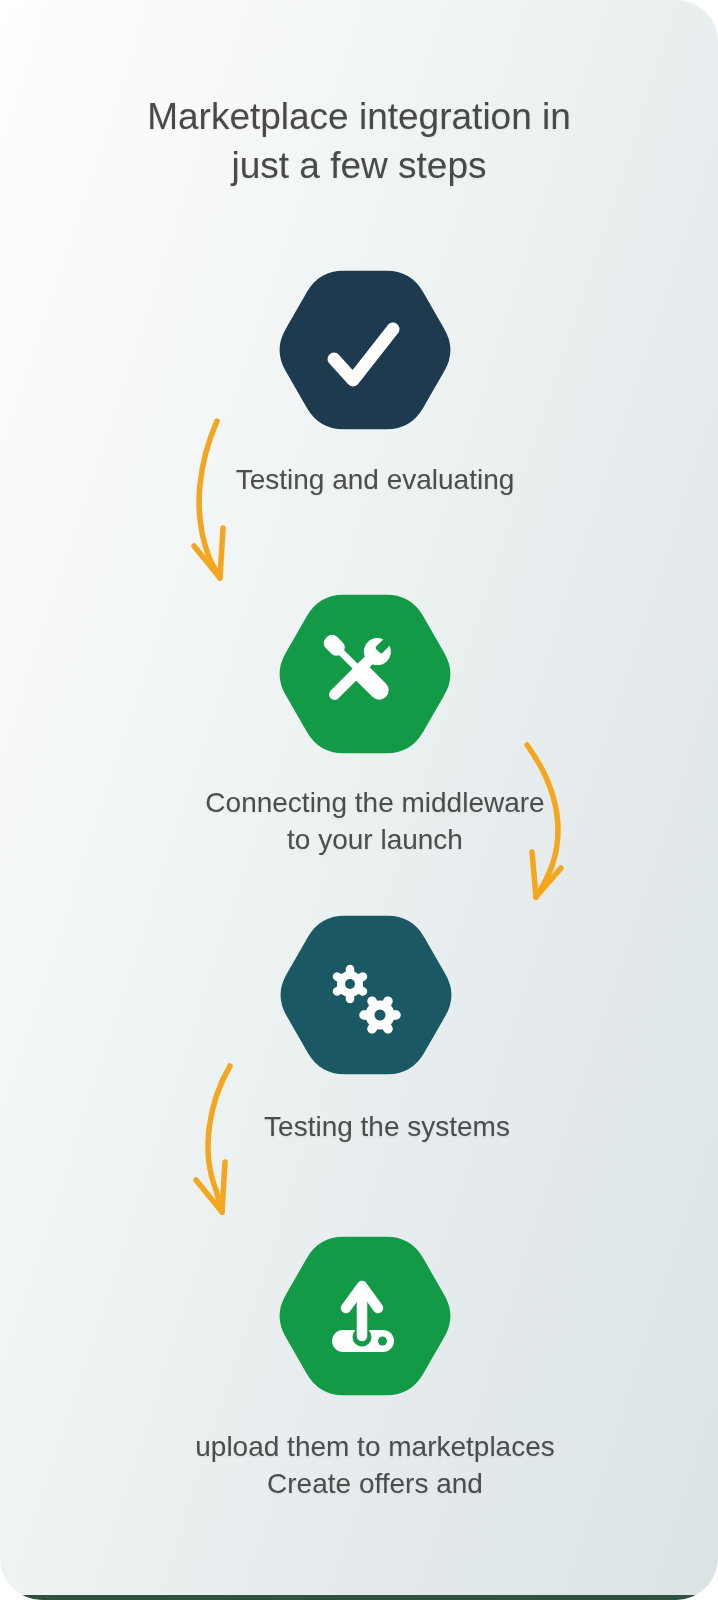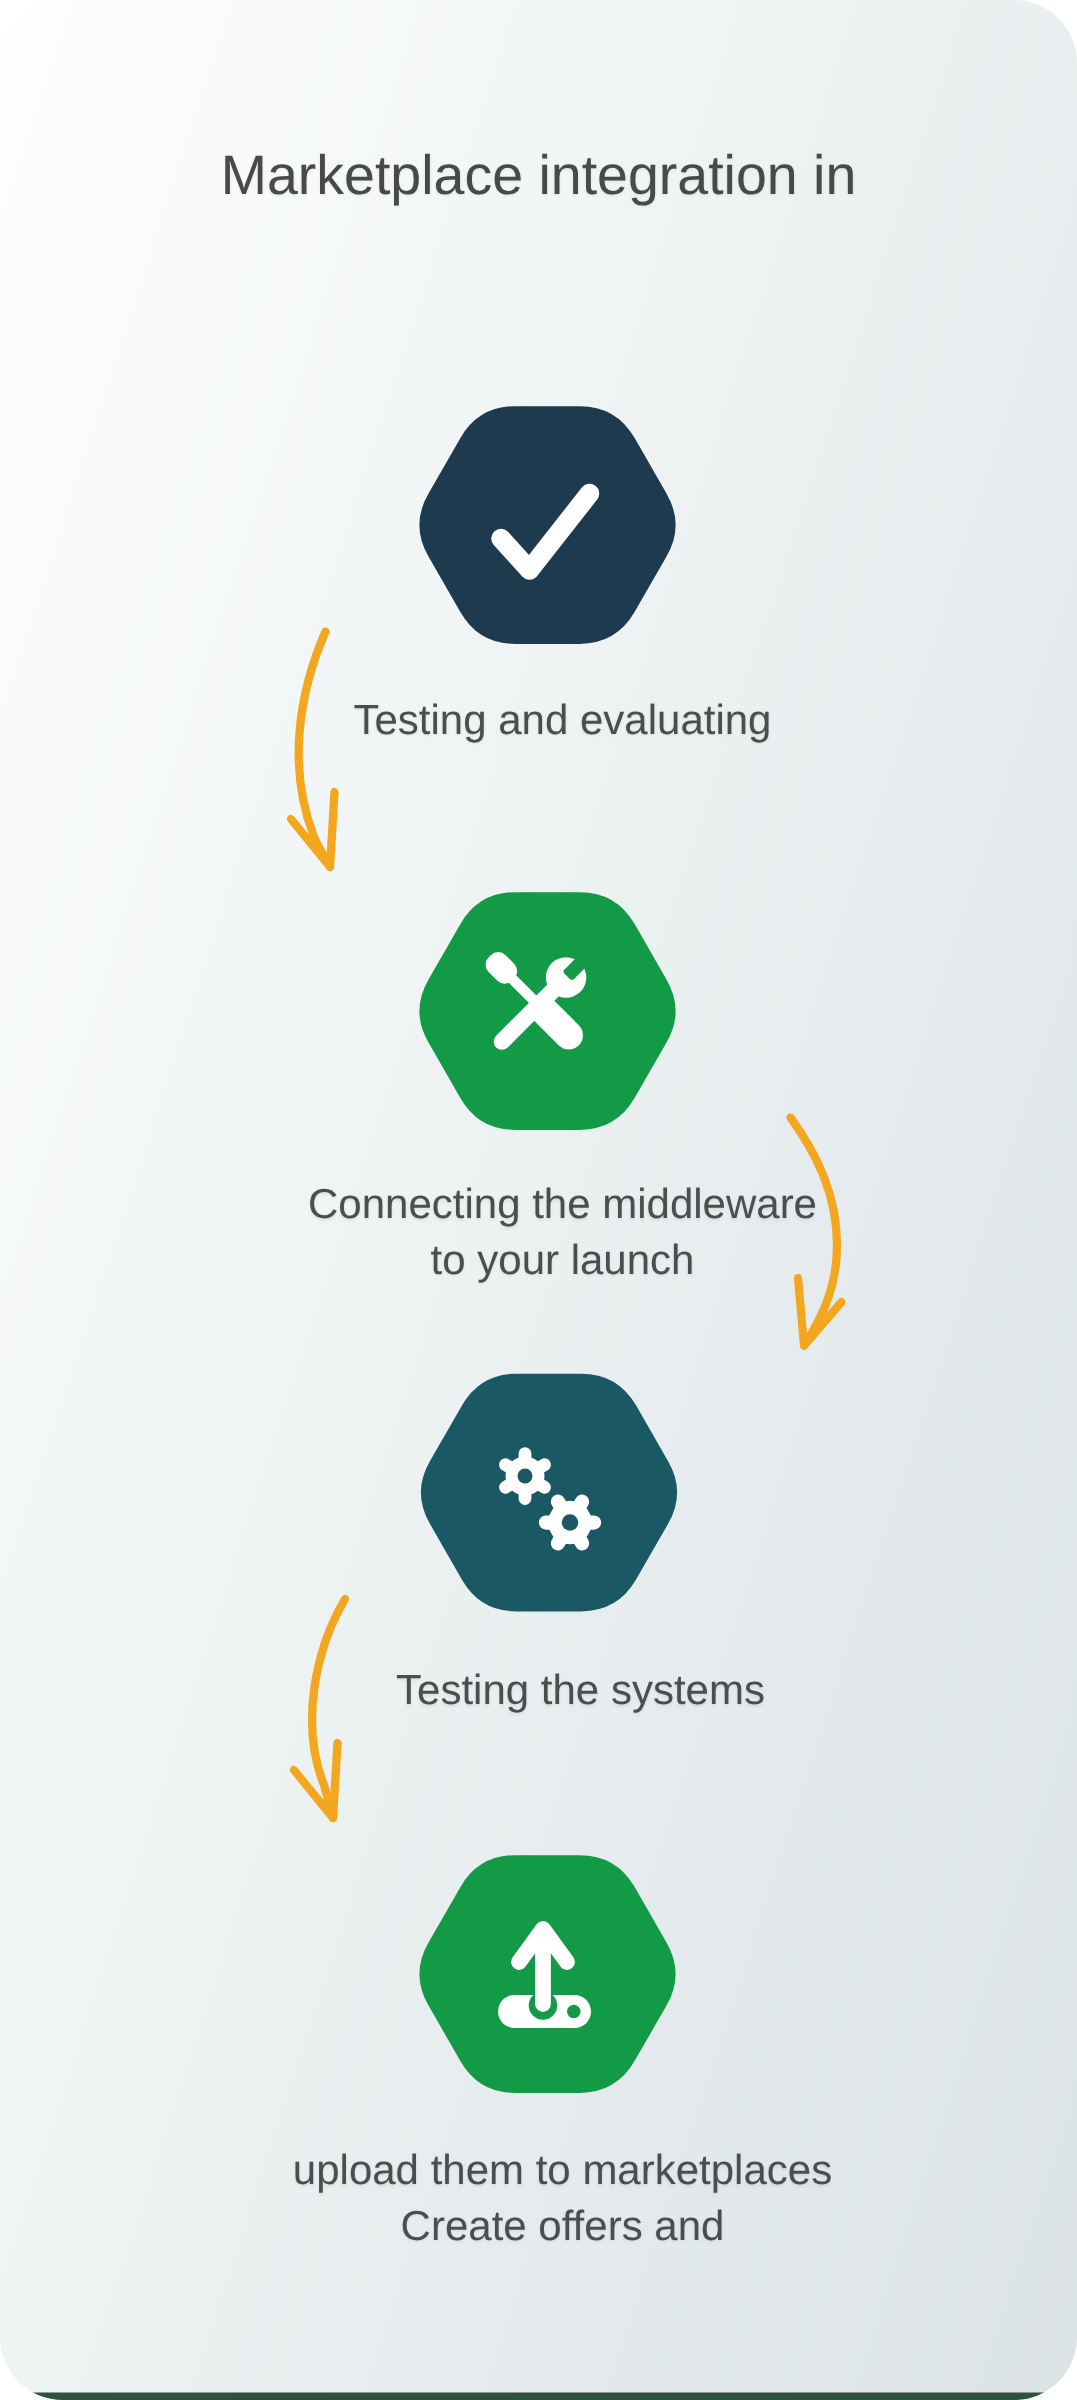--- a/index.html
+++ b/index.html
@@ -42,20 +42,21 @@
     position:absolute;left:0;bottom:0;width:100%;height:5px;
   }
 </style>
 </head>
 <body>
 
 <div class="page">
 
   <div class="title" style="color: rgb(71, 73, 75);">
     <div>Marketplace integration in</div>
+    <div>just a few steps</div>
   </div>
 
   <svg class="hex-svg hex1" width="220" height="220" viewBox="-110 -110 220 220">
     <path d="M73.7,-17.8 Q84,0 73.7,17.8 L52.3,55 Q42,72.75 21.5,72.75 L-21.5,72.75 Q-42,72.75 -52.3,55 L-73.7,17.8 Q-84,0 -73.7,-17.8 L-52.3,-55 Q-42,-72.75 -21.5,-72.75 L21.5,-72.75 Q42,-72.75 52.3,-55 Z" fill="none" stroke-width="5.5" stroke-linejoin="round" transform="rotate(11)" stroke="#F4A61E"></path>
     <path d="M73.7,-17.8 Q84,0 73.7,17.8 L52.3,55 Q42,72.75 21.5,72.75 L-21.5,72.75 Q-42,72.75 -52.3,55 L-73.7,17.8 Q-84,0 -73.7,-17.8 L-52.3,-55 Q-42,-72.75 -21.5,-72.75 L21.5,-72.75 Q42,-72.75 52.3,-55 Z" stroke-width="13" stroke-linejoin="round" fill="#1E3A4E" stroke="#1E3A4E"></path>
     <g>
       <path d="M-31,9 L-12,30 L28,-21" fill="none" stroke="#ffffff" stroke-width="13" stroke-linecap="round" stroke-linejoin="round"></path>
     </g>
   </svg>
 

